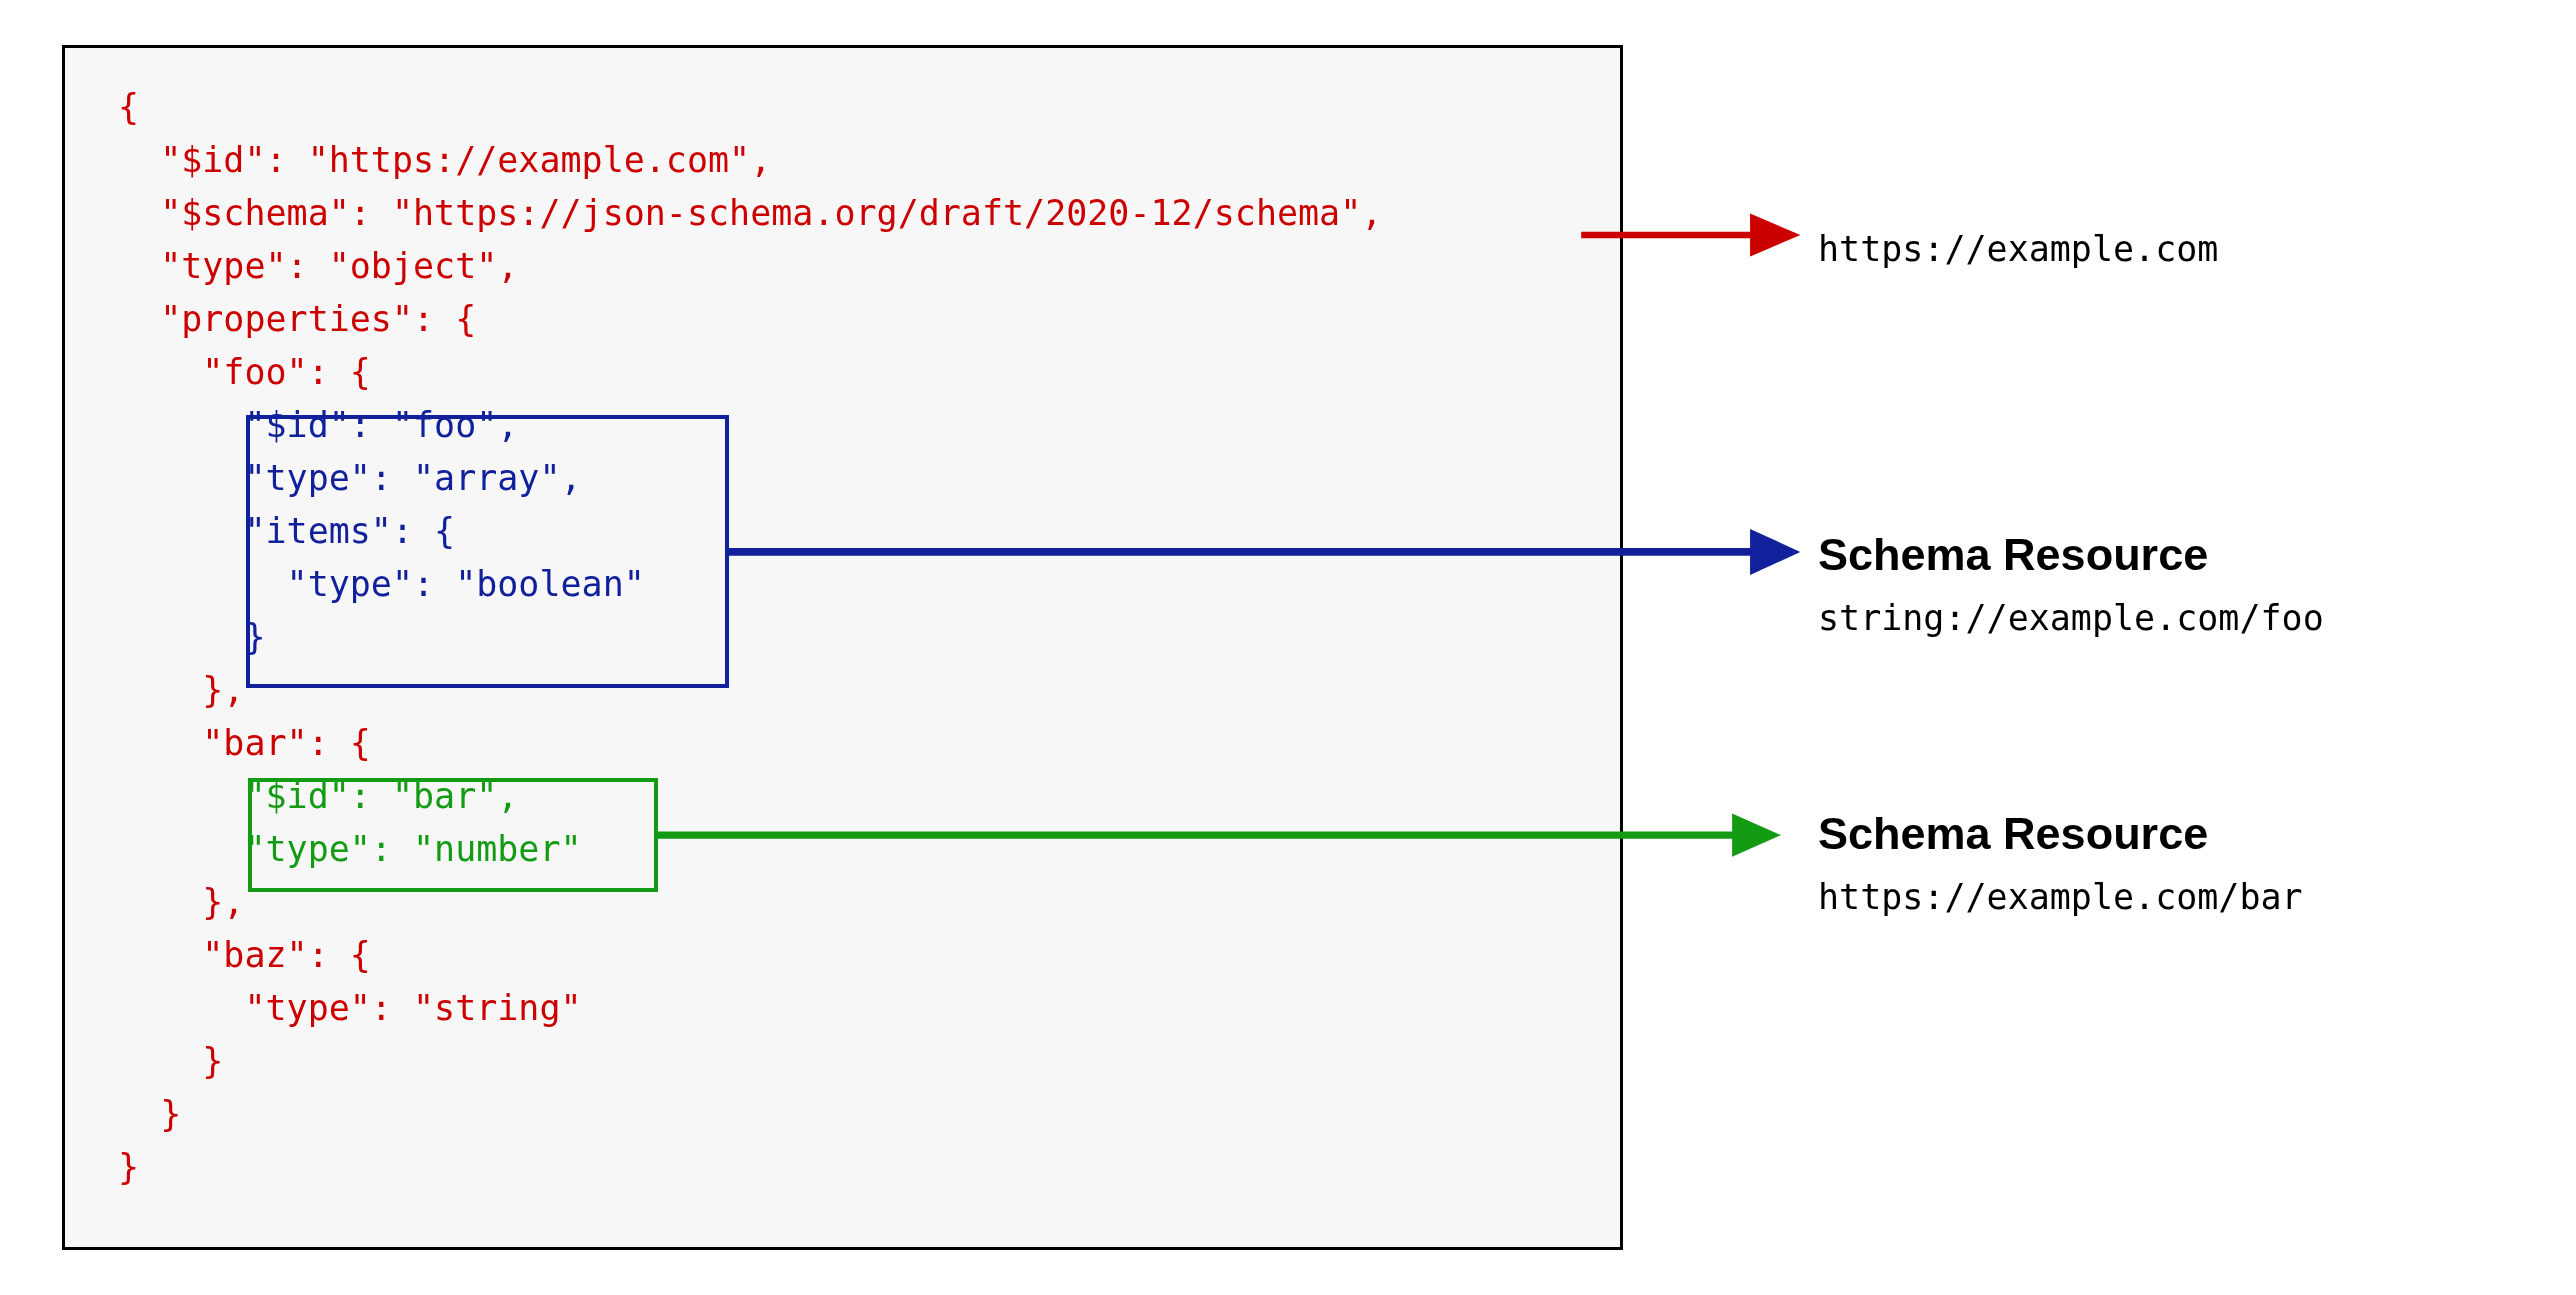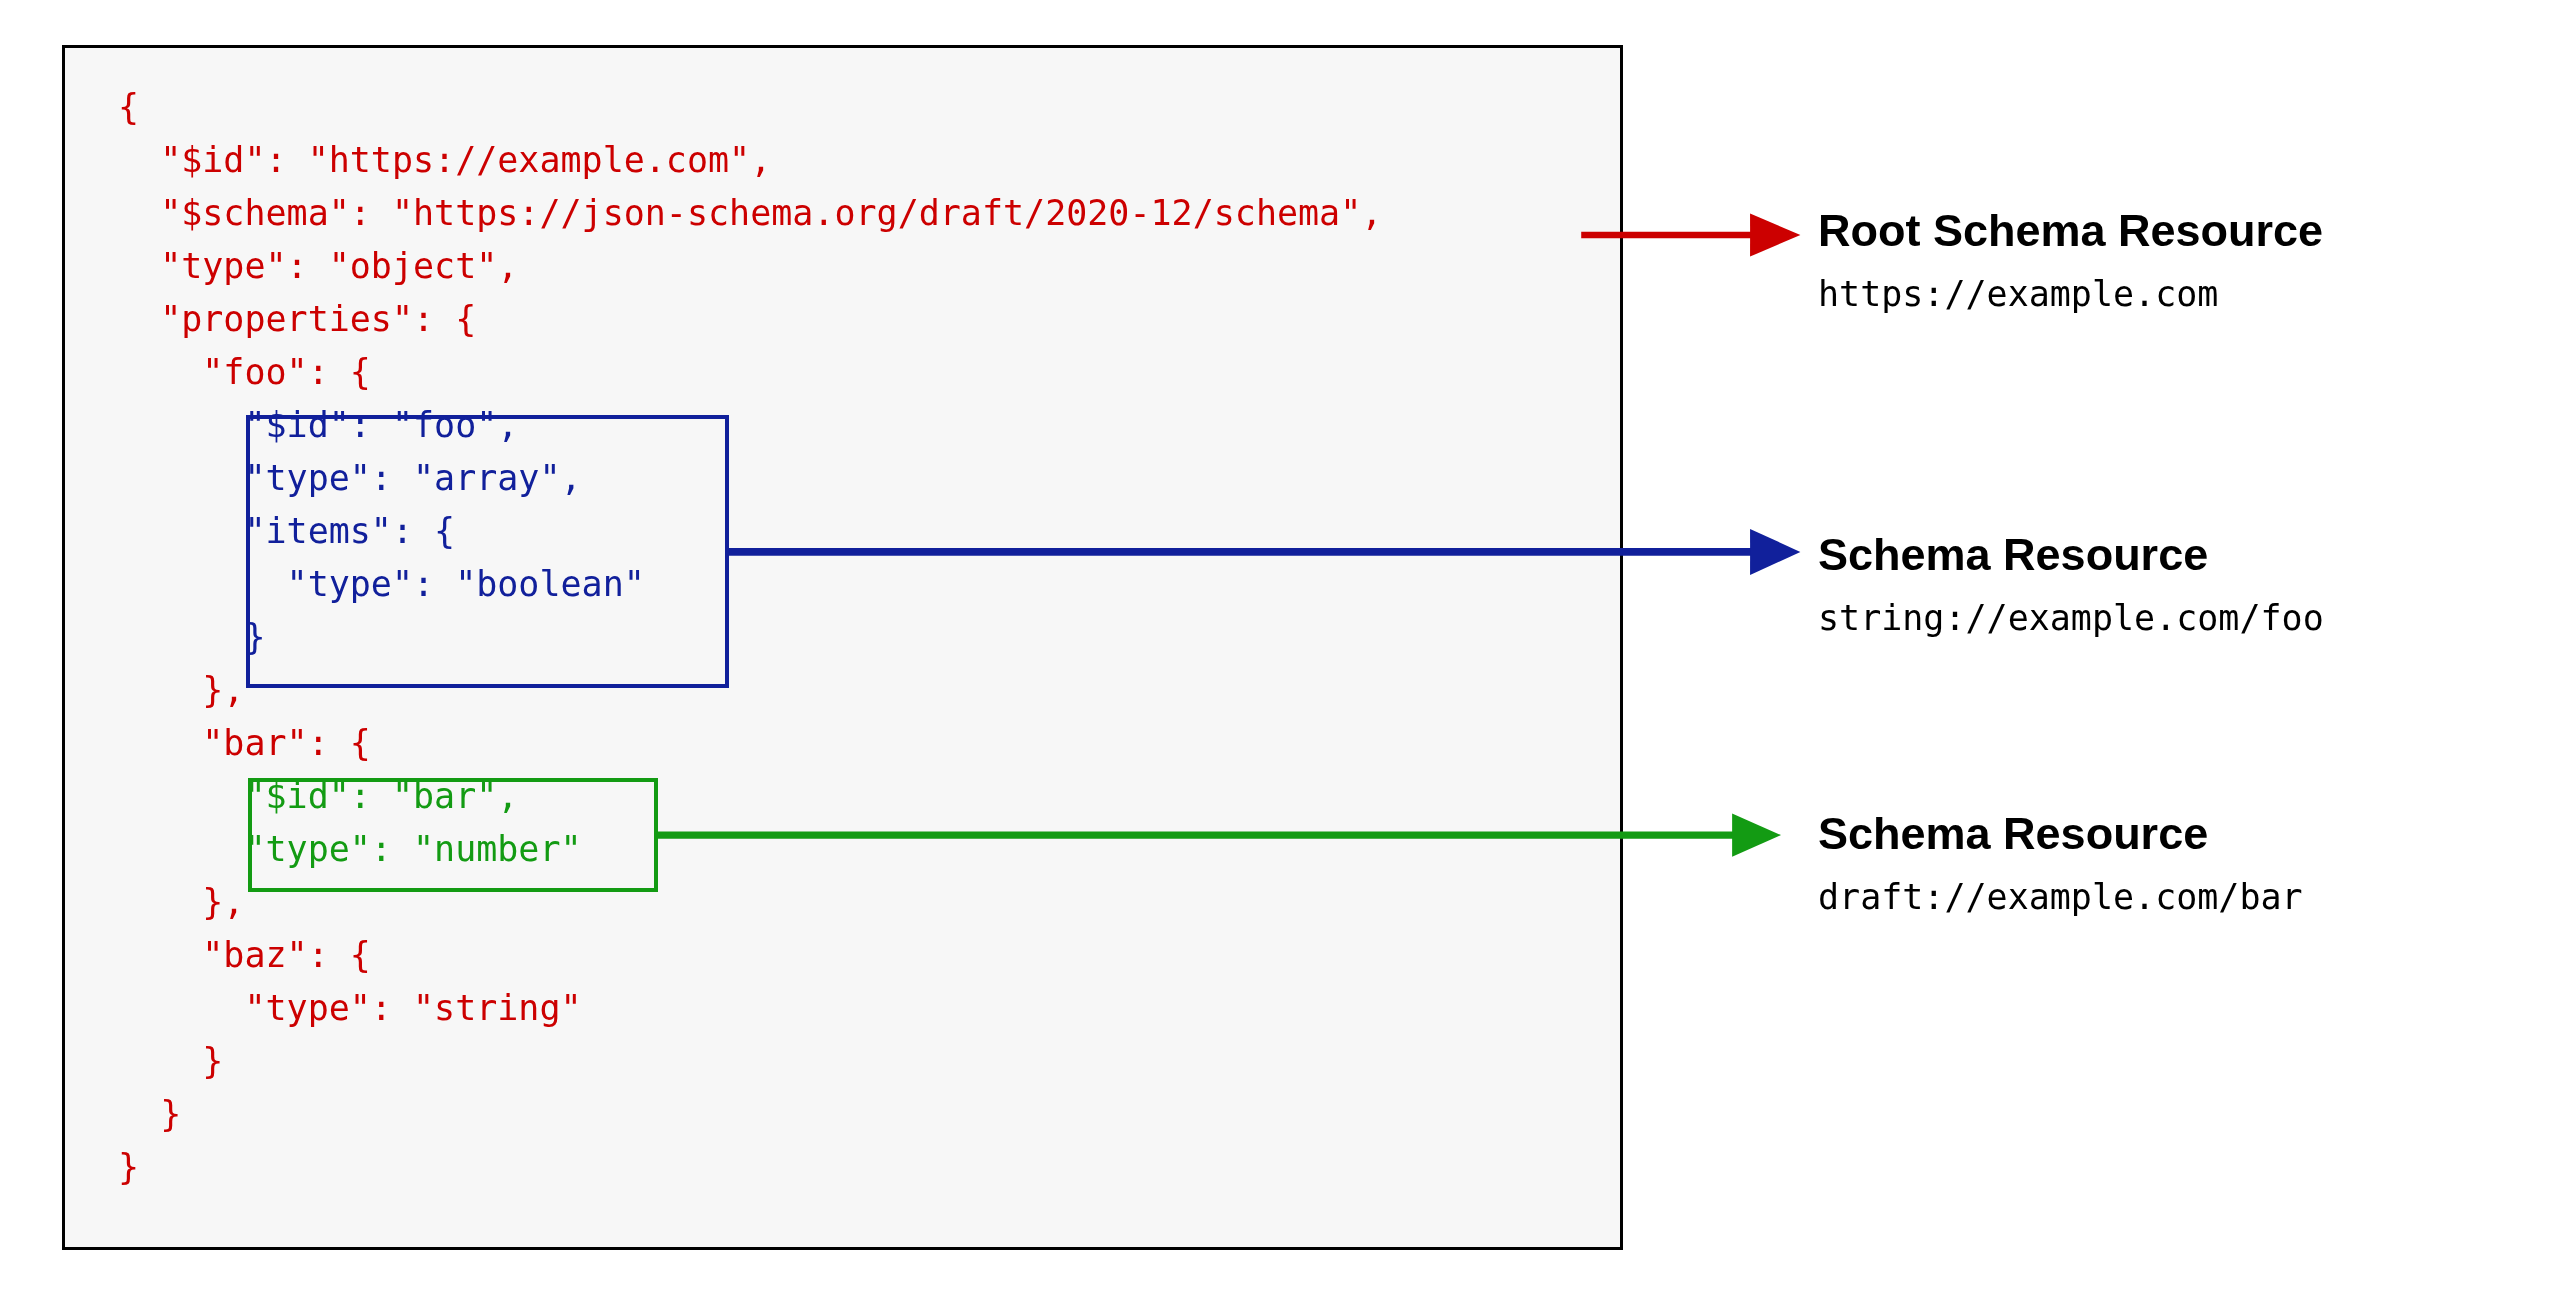--- a/index.html
+++ b/index.html
@@ -124,28 +124,27 @@
       <polygon points="2435,736 2505,768 2435,800" fill="#11209b"></polygon>
     </g>
 
     <g>
       <line x1="915" y1="1162" x2="2430" y2="1162" stroke="#139b13" stroke-width="10"></line>
       <polygon points="2410,1132 2478,1162 2410,1192" fill="#139b13"></polygon>
     </g>
   </svg>
 
   <div class="annot" id="annot-root">
-    <div class="annot-title">Root Schema Resource</div>
     <div class="annot-url">https://example.com</div>
   </div>
 
   <div class="annot" id="annot-foo">
     <div class="annot-title">Schema Resource</div>
     <div class="annot-url">string://example.com/foo</div>
   </div>
 
   <div class="annot" id="annot-bar">
     <div class="annot-title">Schema Resource</div>
-    <div class="annot-url">draft://example.com/bar</div>
+    <div class="annot-url">https://example.com/bar</div>
   </div>
 
 </div>
 
 
 </body></html>

